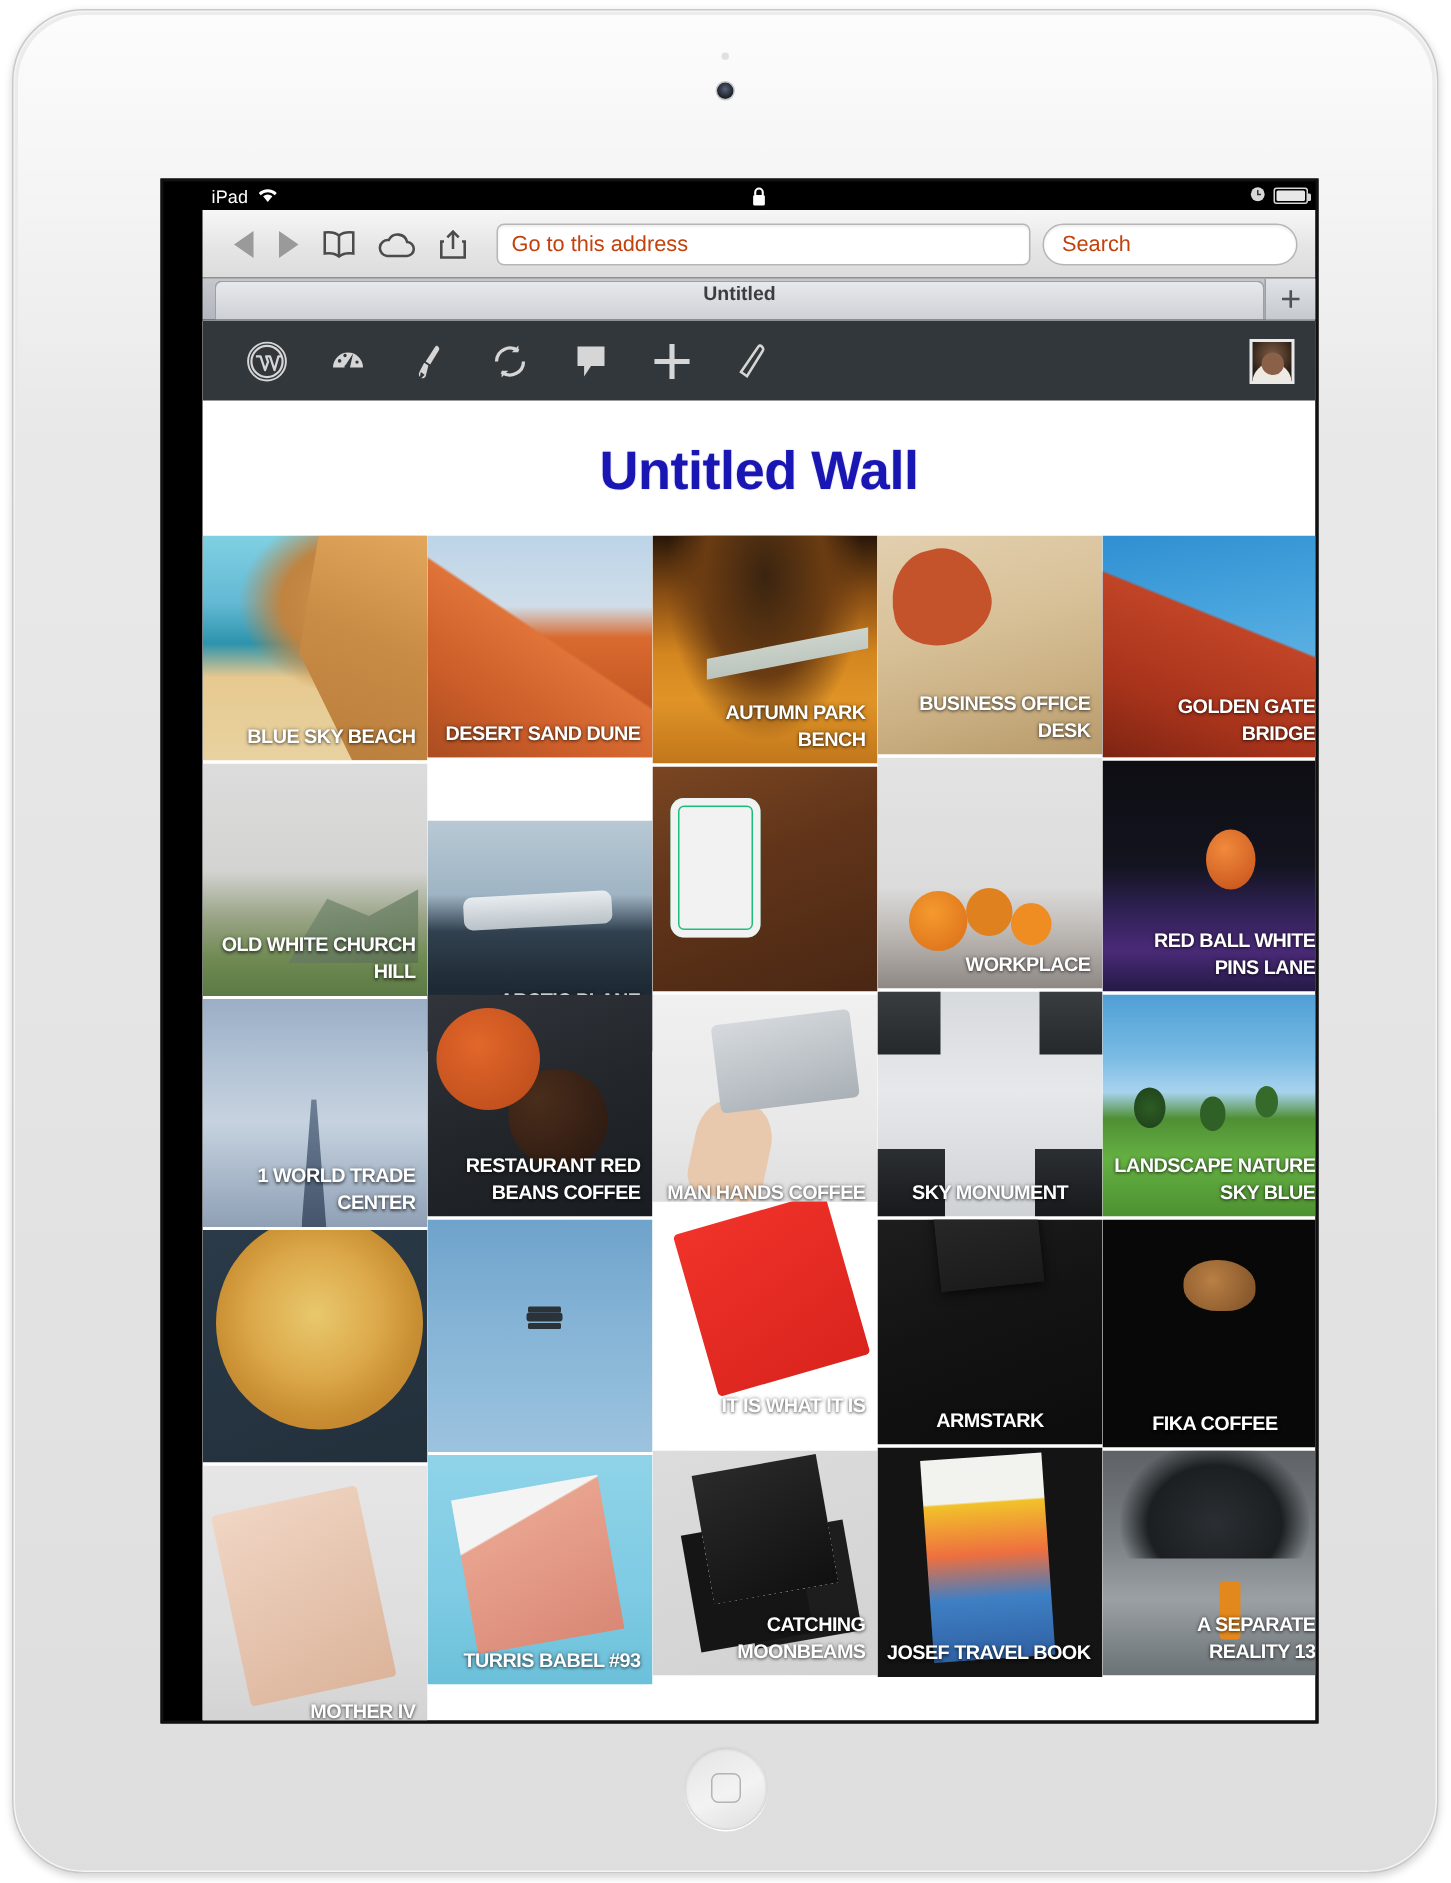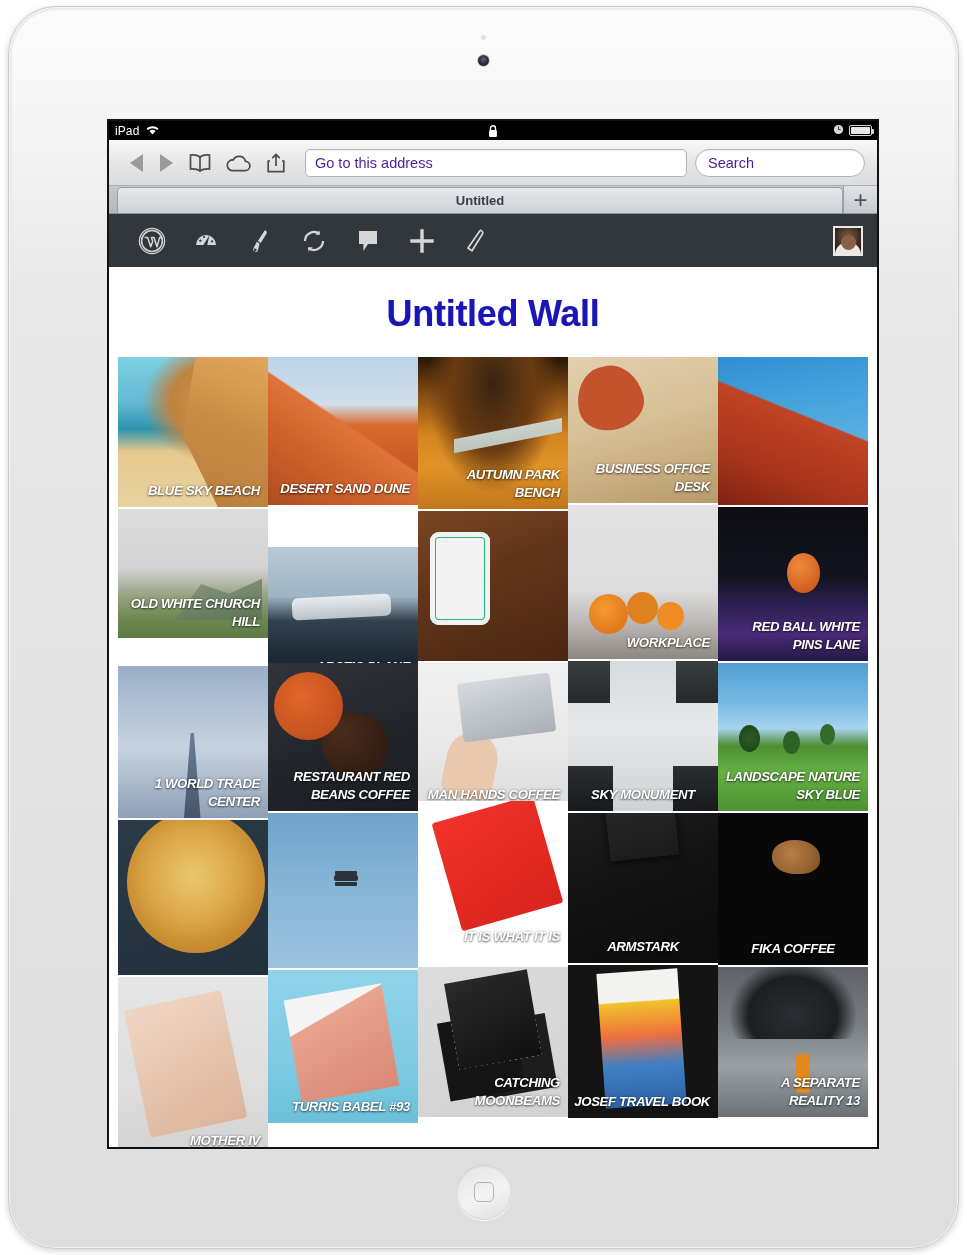--- a/index.html
+++ b/index.html
@@ -51,20 +51,21 @@
   }
 
   
   #screen {
     position: absolute;
     left: 98px; top: 112px;
     width: 772px; height: 1030px;
     background: #000;
     border: 2px solid #111;
     overflow: hidden;
+    padding-left: 26px;
   }
 
   
   #statusbar {
     height: 19px; background:#000; color:#fff;
     display:flex; align-items:center; position:relative;
     font-size: 12px; padding: 0 6px;
   }
   #statusbar .ipad-label { font-size:12px; letter-spacing:.1px; }
   .wifi-ico { margin-left:6px; display:inline-block; }
@@ -94,40 +95,40 @@
   .tri { width:0;height:0; }
   .tri.back { border-top:9px solid transparent; border-bottom:9px solid transparent; border-right:13px solid #9a9a9a; }
   .tri.fwd  { border-top:9px solid transparent; border-bottom:9px solid transparent; border-left:13px solid #9a9a9a; }
   .icon-btn { width:38px;height:30px; display:flex;align-items:center;justify-content:center; }
   #addressbar {
     flex: 1 1 auto; height:28px; margin-left:10px; margin-right:8px;
     background:#fff; border:1px solid #b6b6b6; border-radius:5px;
     display:flex; align-items:center; padding:0 9px;
     box-shadow: inset 0 1px 2px rgba(0,0,0,.08);
   }
-  #addressbar .ph, #searchbar .ph { color:#4c1d95; font-size:14.5px; }
+  #addressbar .ph, #searchbar .ph { color:#c2410c; font-size:14.5px; }
   #searchbar {
     width: 170px; height:28px;
     background:#fff; border:1px solid #b6b6b6; border-radius:15px;
     display:flex; align-items:center; padding:0 12px;
     box-shadow: inset 0 1px 2px rgba(0,0,0,.08);
   }
 
   
   #tabbar {
     height: 28px; background: linear-gradient(180deg,#c4c7cc,#b3b7bd);
     display:flex; align-items:stretch; position:relative;
     border-bottom:1px solid #8e9197;
   }
   #tab-active {
     flex:1 1 auto; margin: 1px 0 0 8px;
     background: linear-gradient(180deg,#e7e9ec,#cdd0d5);
     border-radius:5px 5px 0 0;
     border:1px solid #9ca0a6; border-bottom:none;
-    display:flex; align-items:center; justify-content:center;
+    display:flex; align-items:flex-start; justify-content:center;
     font-size:13px; font-weight:bold; color:#3a3d42;
   }
   #tab-new {
     width: 34px; display:flex; align-items:center; justify-content:center;
     font-size:24px; color:#4d5158; font-weight:300;
     background: linear-gradient(180deg,#dfe2e6,#c6cace);
     border-left:1px solid #9ca0a6;
   }
 
   
@@ -157,21 +158,21 @@
   
   #site-title {
     text-align:center; color:#1a16b4; font-weight:bold;
     font-size:36px; padding: 26px 0 22px 0; letter-spacing:-.3px;
     text-shadow: 0 0 1px rgba(26,22,180,.35);
   }
 
   
   #grid { position:relative; width:750px; height:auto; margin:0 auto 0 auto; }
   .col { position:absolute; top:0; width:150px; }
-  .tile { position:relative; width:150px; overflow:hidden;font-style:italic; }
+  .tile { position:relative; width:150px; overflow:hidden; }
   .tile .ph { position:absolute; inset:0; }
   .tile .cap {
     position:absolute; left:6px; right:8px; bottom:6px;
     color:#fff; font-size:13.2px; font-weight:600; line-height:1.42;
     text-align:right; letter-spacing:-.35px;
     text-shadow: 0 1px 2px rgba(0,0,0,.55), 0 0 3px rgba(0,0,0,.35);
     text-transform: uppercase;
   }
   .cap.center { text-align:center; left:4px; right:4px; }
 
@@ -415,21 +416,21 @@
       </div>
 
       <h1 id="site-title">Untitled Wall</h1>
 
       <div id="grid" style="height: 768px;">
           <div class="col" style="left: 0px;">
             <div class="tile" style="position: absolute; top: 0px; height: 150px;">
               <div class="ph p-beach"></div>
               <div class="cap">BLUE SKY BEACH</div>
             </div>
-            <div class="tile" style="position: absolute; top: 152px; height: 129px;">
+            <div class="tile" style="position: absolute; top: 152px; height: 155px;">
               <div class="ph p-church"></div>
               <div class="cap">OLD WHITE CHURCH HILL</div>
             </div>
             <div class="tile" style="position: absolute; top: 309px; height: 152px;">
               <div class="ph p-wtc"></div>
               <div class="cap">1 WORLD TRADE CENTER</div>
             </div>
             <div class="tile" style="position: absolute; top: 463px; height: 155px;">
               <div class="ph p-pizza">
                 <div class="t"></div>
@@ -506,20 +507,21 @@
               <div class="cap center">ARMSTARK</div>
             </div>
             <div class="tile" style="position: absolute; top: 608px; height: 153px;">
               <div class="ph p-josef"></div>
               <div class="cap">JOSEF TRAVEL BOOK</div>
             </div>
           </div>
           <div class="col" style="left: 600px;">
             <div class="tile" style="position: absolute; top: 0px; height: 148px;">
               <div class="ph p-bridge"></div>
+              <div class="cap">GOLDEN GATE BRIDGE</div>
             </div>
             <div class="tile" style="position: absolute; top: 150px; height: 154px;">
               <div class="ph p-bowl"></div>
               <div class="cap">RED BALL WHITE PINS LANE</div>
             </div>
             <div class="tile" style="position: absolute; top: 306px; height: 148px;">
               <div class="ph p-land"></div>
               <div class="cap">LANDSCAPE NATURE SKY BLUE</div>
             </div>
             <div class="tile" style="position: absolute; top: 456px; height: 152px;">

